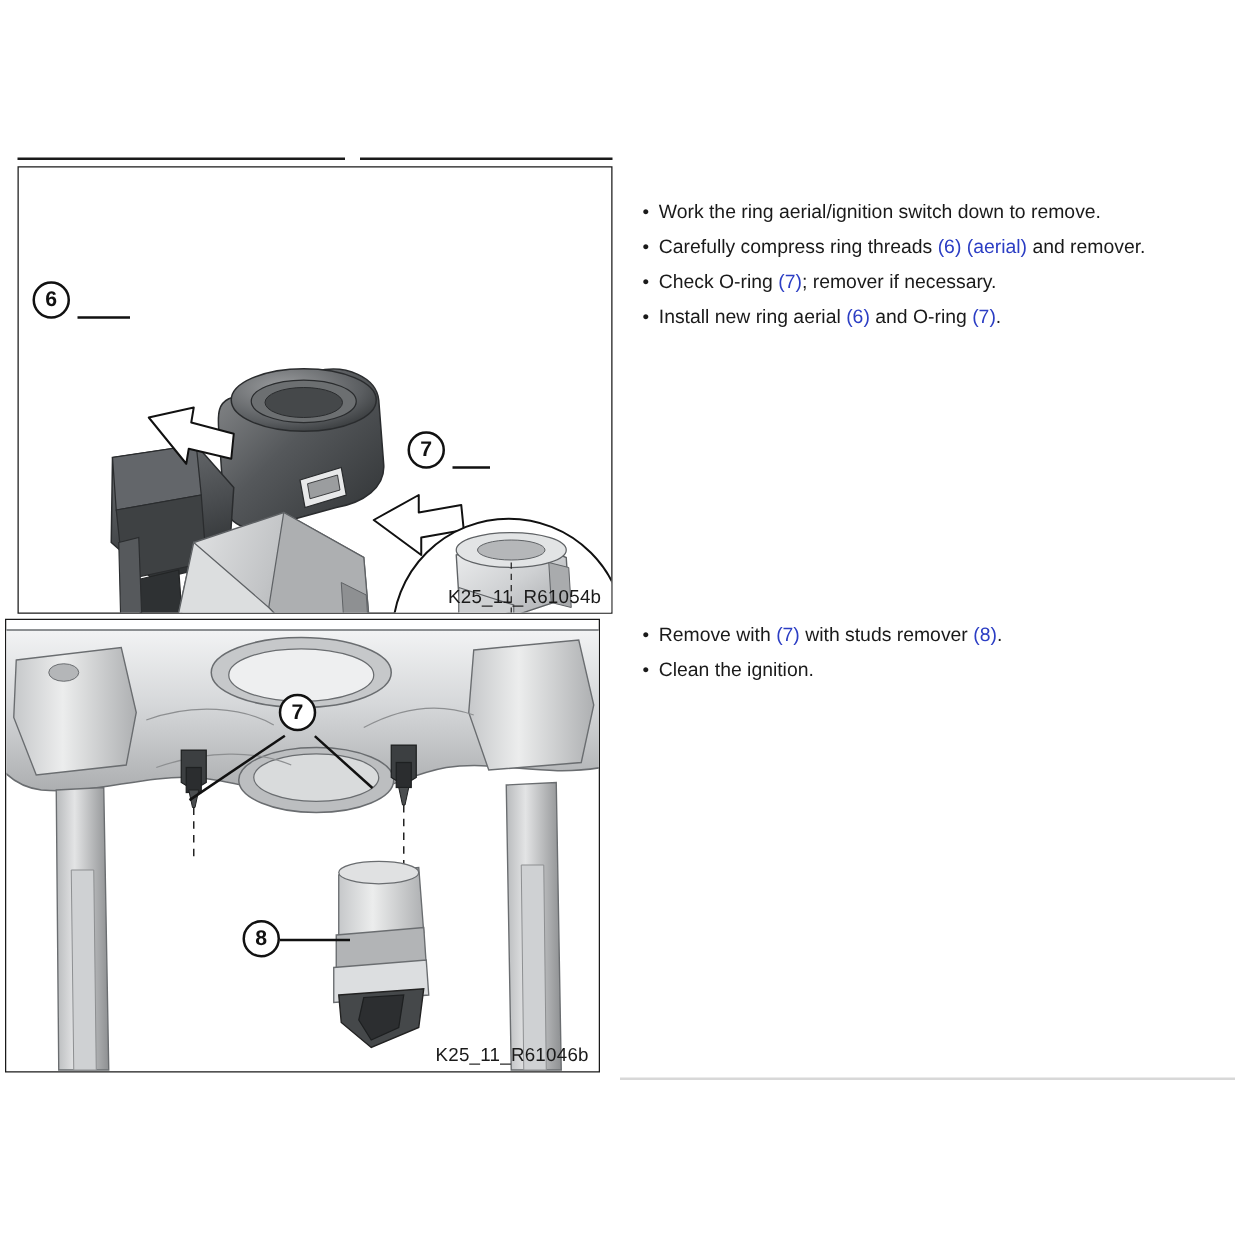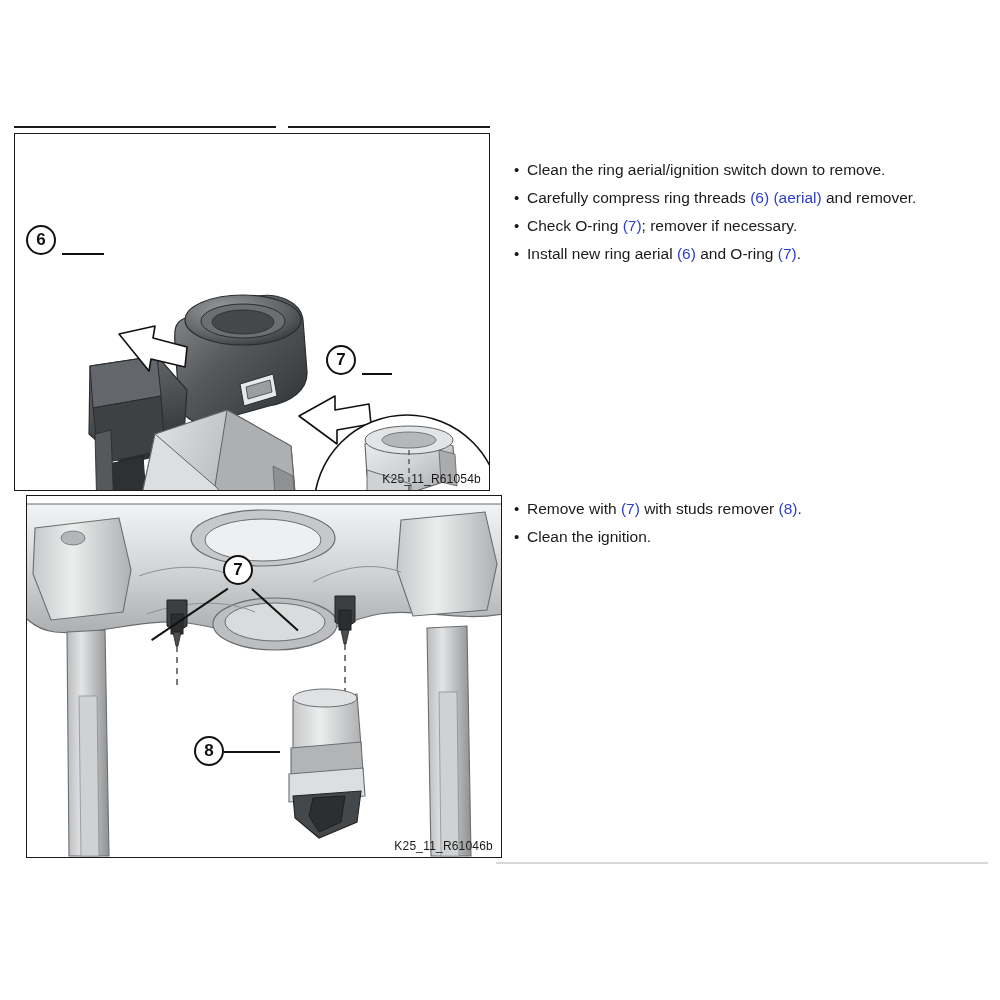--- a/index.html
+++ b/index.html
@@ -23,21 +23,21 @@
     position: absolute;
     background: #ffffff;
     border: 1.5px solid #1a1a1a;
     box-sizing: border-box;
     overflow: hidden;
   }
   .fig-code {
     position: absolute;
     right: 8px;
     bottom: 4px;
-    font-size: 12px;
+    font-size: 15px;
     color: #1a1a1a;
     letter-spacing: .2px;
     font-family: "Liberation Sans", sans-serif;
     margin-left: 17px;
   }
 
   
   .rule {
     position: absolute;
     background: #1a1a1a;
@@ -202,40 +202,40 @@
   <div class="leader" style="left:62px; top:253px; width:42px;"></div>
   <div class="callout" style="left:26px; top:225px;">6</div>
 
   <div class="leader" style="left:362px; top:373px; width:30px;"></div>
   <div class="callout" style="left:326px; top:345px;">7</div>
 
   <div class="textcol" style="left:514px; top:157px; width:470px;">
 
     <div class="bullet-row">
       <span class="bullet-dot">•</span>
-      <span class="bullet-text"><span>Clean the ring aerial/ignition switch down to remove.</span></span>
+      <span class="bullet-text"><span>Work the ring aerial/ignition switch down to remove.</span></span>
     </div>
 
     <div class="bullet-row">
       <span class="bullet-dot">•</span>
       <span class="bullet-text"><span>Carefully compress ring threads </span><span class="ref">(6)</span><span> </span><span class="ref">(aerial)</span><span> and remover.</span></span>
     </div>
 
     <div class="bullet-row">
       <span class="bullet-dot">•</span>
       <span class="bullet-text"><span>Check O-ring </span><span class="ref">(7)</span><span>; remover if necessary.</span></span>
     </div>
 
     <div class="bullet-row">
       <span class="bullet-dot">•</span>
       <span class="bullet-text"><span>Install new ring aerial </span><span class="ref">(6)</span><span> and O-ring </span><span class="ref">(7)</span><span>.</span></span>
     </div>
   </div>
 
-  <div class="figure" style="left:26px; top:495px; width:476px; height:363px;">
+  <div class="figure" style="left:4px; top:495px; width:476px; height:363px;">
 
     <svg width="476" height="363" viewBox="0 0 476 363">
       <defs>
         <linearGradient id="y1" x1="0" y1="0" x2="0" y2="1">
           <stop offset="0%" stop-color="#f2f3f4"></stop>
           <stop offset="45%" stop-color="#d5d7d9"></stop>
           <stop offset="100%" stop-color="#a9abad"></stop>
         </linearGradient>
         <linearGradient id="y2" x1="0" y1="0" x2="1" y2="0">
           <stop offset="0%" stop-color="#c6c8ca"></stop>

